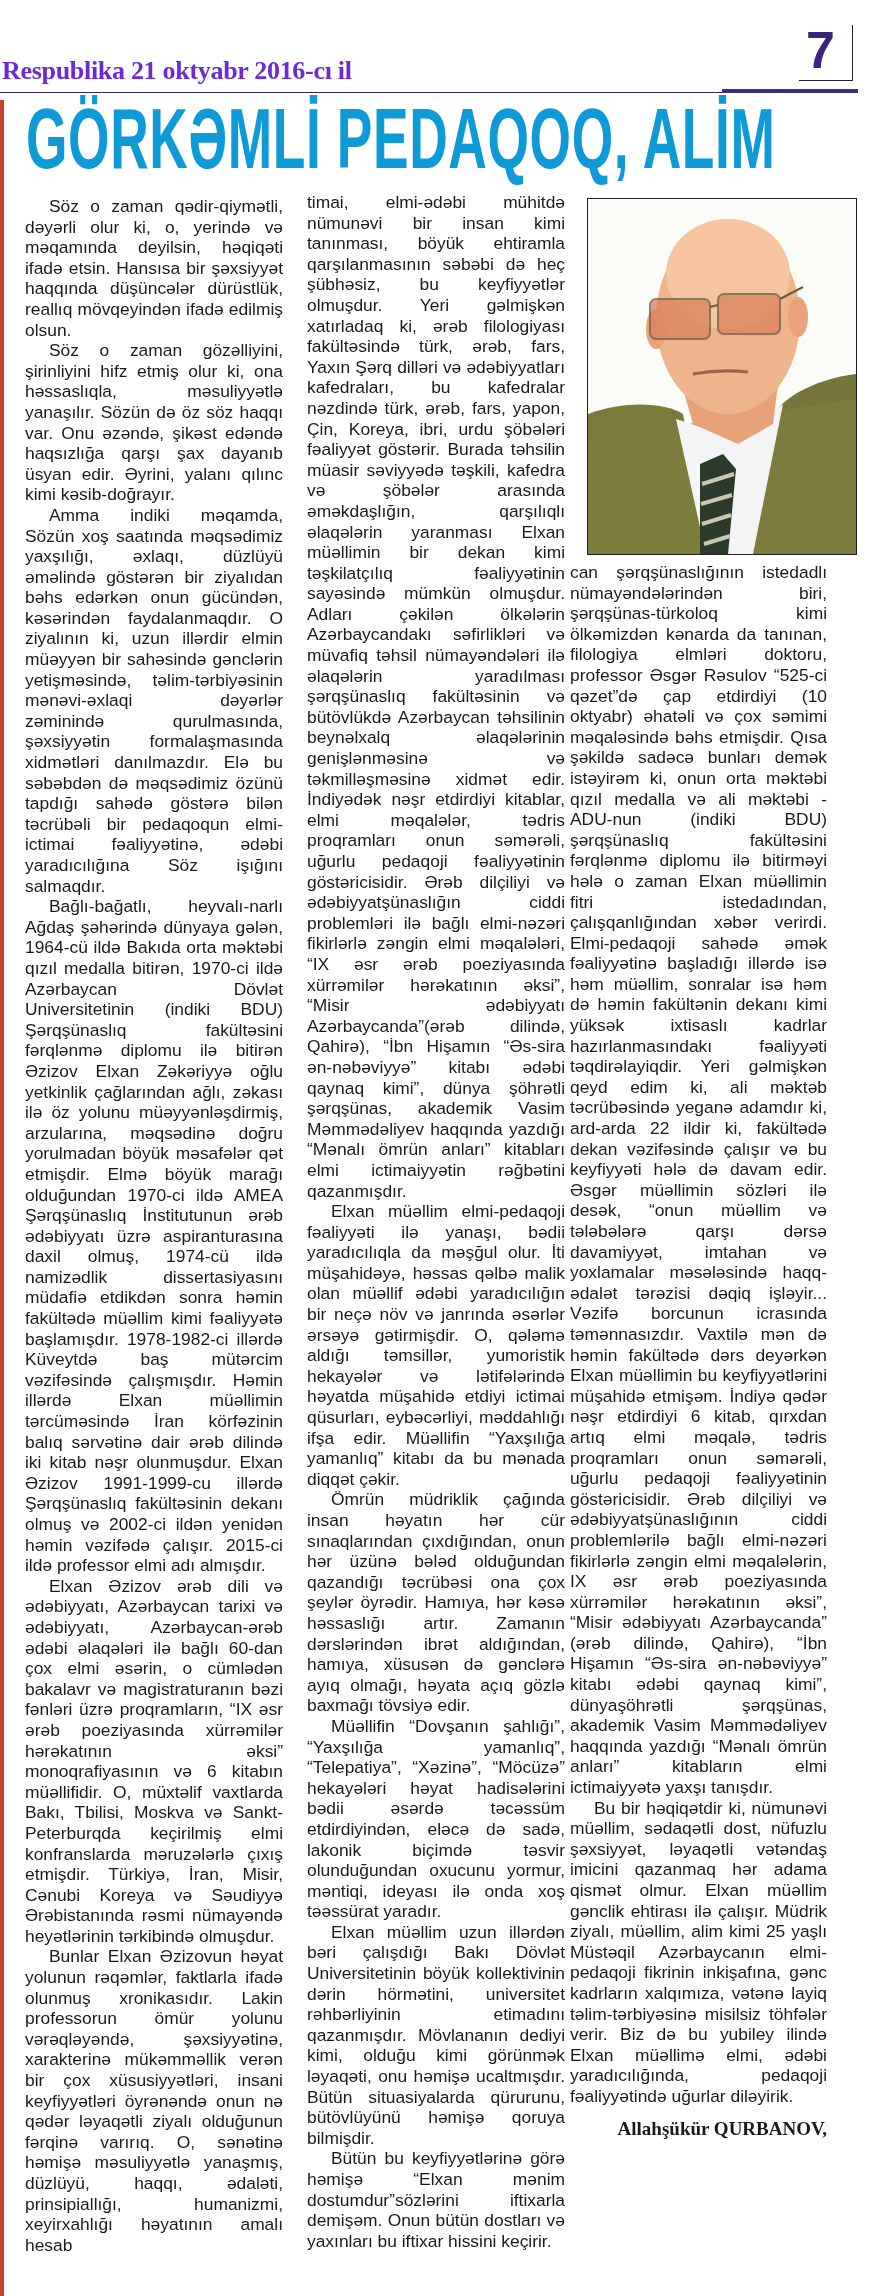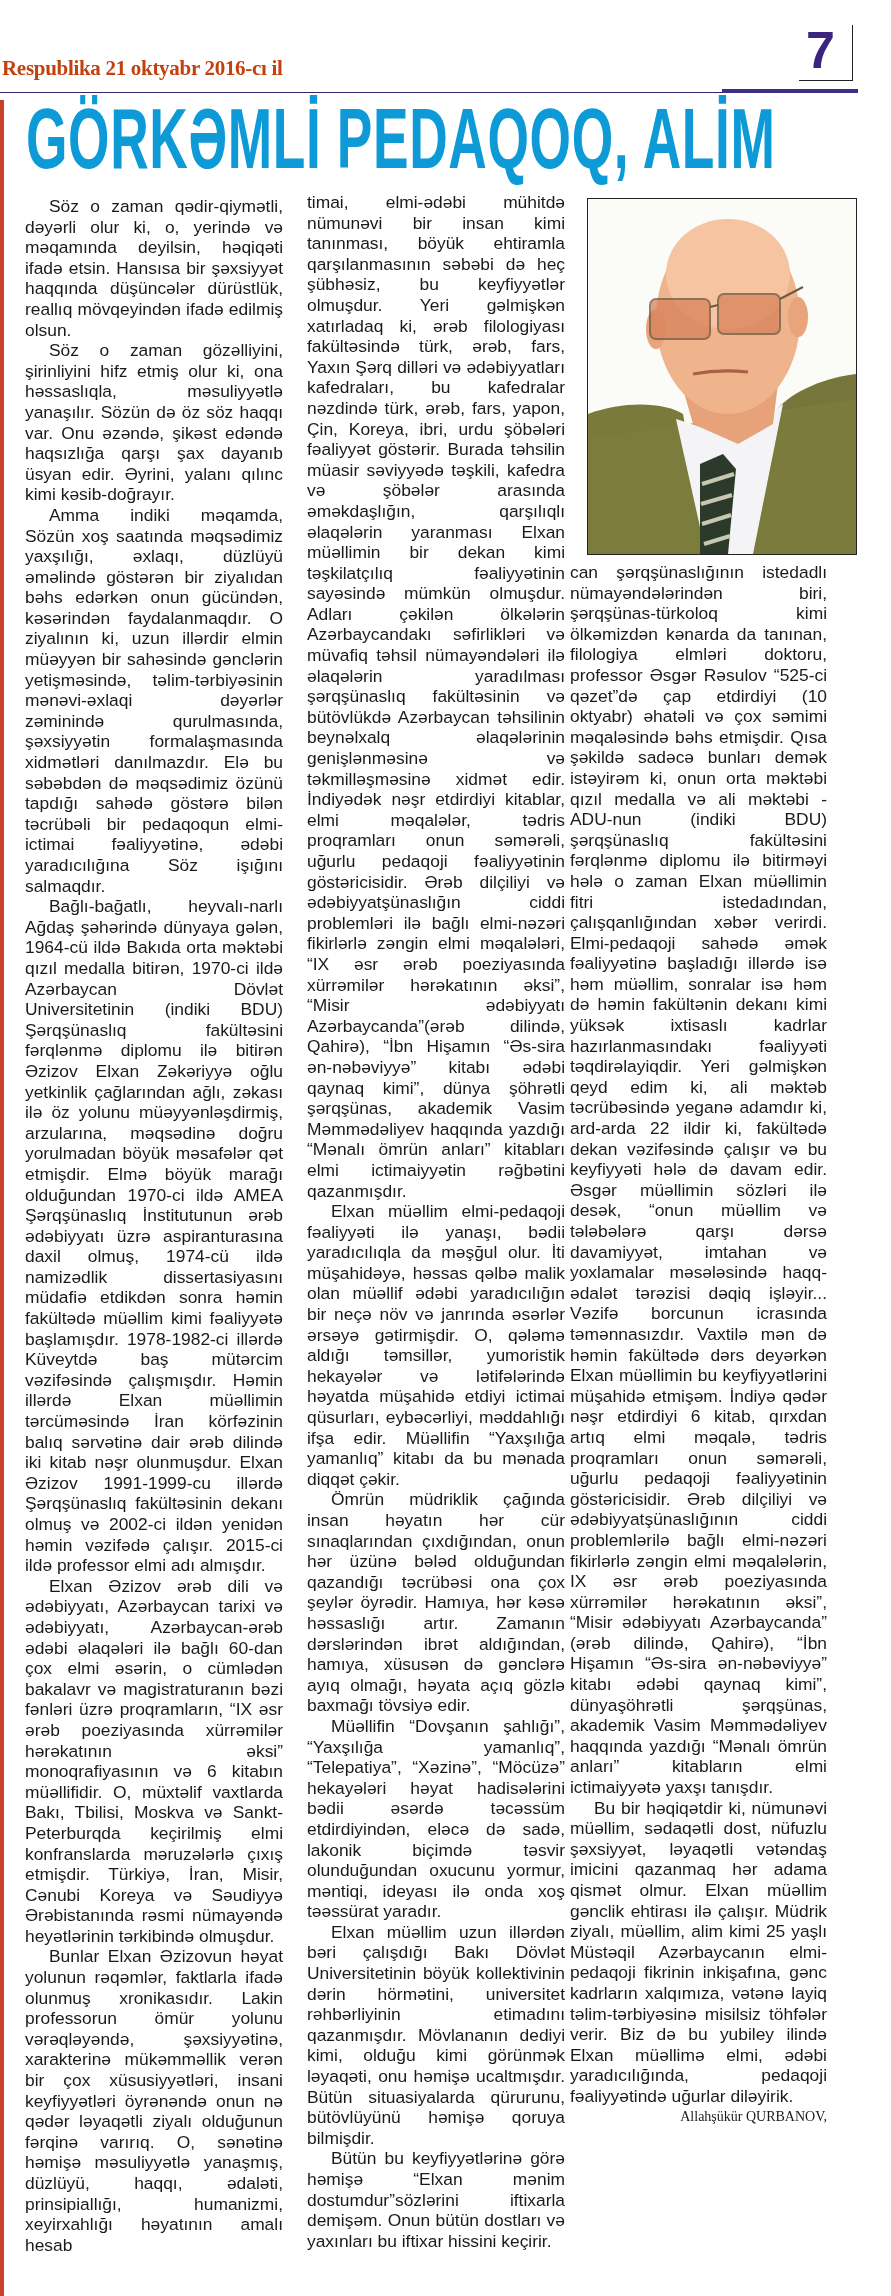--- a/index.html
+++ b/index.html
@@ -1,39 +1,39 @@
 <!DOCTYPE html>
 <html><head>
 <meta charset="utf-8">
 <style>
   html, body { margin: 0; padding: 0; background: #ffffff; }
   body { width: 891px; height: 2296px; position: relative; overflow: hidden;
          font-family: "Liberation Sans", "DejaVu Sans", sans-serif; color: #1a1a1a; }
   .left-bar { position: absolute; left: 0; top: 100px; width: 4px; height: 2196px; background: #c8402a; }
   .masthead { position: absolute; left: 2px; top: 56px; font-family: "Liberation Serif", "DejaVu Serif", serif;
-              font-weight: bold; font-size: 21px; color: #c2410c; letter-spacing: -0.3px; white-space: nowrap; }
+              font-weight: bold; font-size: 26px; color: #6d28d9; letter-spacing: -0.3px; white-space: nowrap; }
   .rule-thin { position: absolute; left: 0; top: 92px; width: 722px; height: 1px; background: #2d2a6e; }
   .rule-thick { position: absolute; left: 722px; top: 89px; width: 136px; height: 4px; background: #3b2f86; }
   .page-num { position: absolute; left: 806px; top: 24px; font-family: "Liberation Sans", sans-serif; font-weight: bold;
               font-size: 52px; color: #3b2480; line-height: 1; }
   .pn-vline { position: absolute; left: 852px; top: 25px; width: 1px; height: 56px; background: #222; }
   .pn-hline { position: absolute; left: 799px; top: 80px; width: 54px; height: 1px; background: #222; }
   .headline { position: absolute; left: 26px; top: 98px; width: 830px; height: 80px; font-family: "Liberation Sans", "DejaVu Sans", sans-serif;
               font-weight: bold; font-size: 86px; color: #0d9ad6; line-height: 80px; letter-spacing: 1px;
               transform: scaleX(0.62); transform-origin: left center; white-space: nowrap; }
   .col { position: absolute; font-size: 17.4px; line-height: 20.6px; text-align: justify; hyphens: manual; }
   .col p { margin: 0; text-indent: 24px; }
   .col1 { left: 25px; top: 196px; width: 258px; }
   .col2 { left: 307px; top: 192px; width: 258px; }
   .col3 { left: 570px; top: 562px; width: 257px; }
   .photo { position: absolute; left: 587px; top: 198px; width: 268px; height: 355px; border: 1px solid #222;
            background: #fbfbf8; overflow: hidden; }
   .photo svg { display: block; }
-  .signature { font-family: "Liberation Serif", "DejaVu Serif", serif; font-weight: normal; font-size: 14px;
-               text-align: right; margin-top: 0; }
+  .signature { font-family: "Liberation Serif", "DejaVu Serif", serif; font-weight: bold; font-size: 19px;
+               text-align: right; margin-top: 12px; }
 </style>
 </head>
 <body>
 
 <div class="left-bar"></div>
 
 <div class="masthead">Respublika 21 oktyabr 2016-cı il</div>
 <div class="rule-thin"></div>
 <div class="rule-thick"></div>
 <div class="page-num">7</div>

